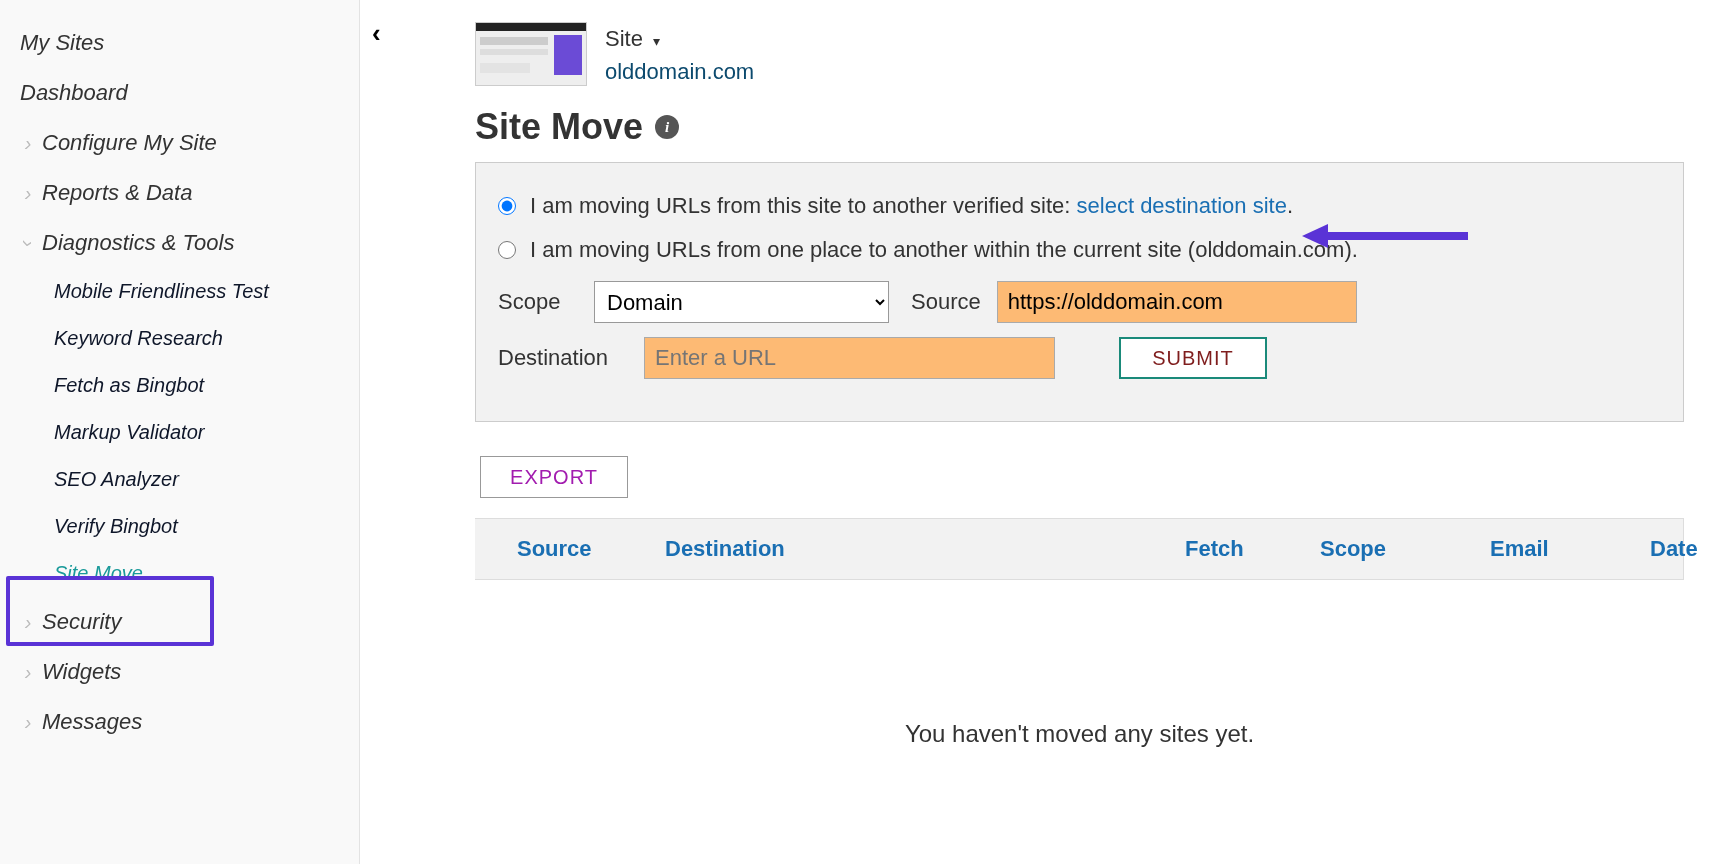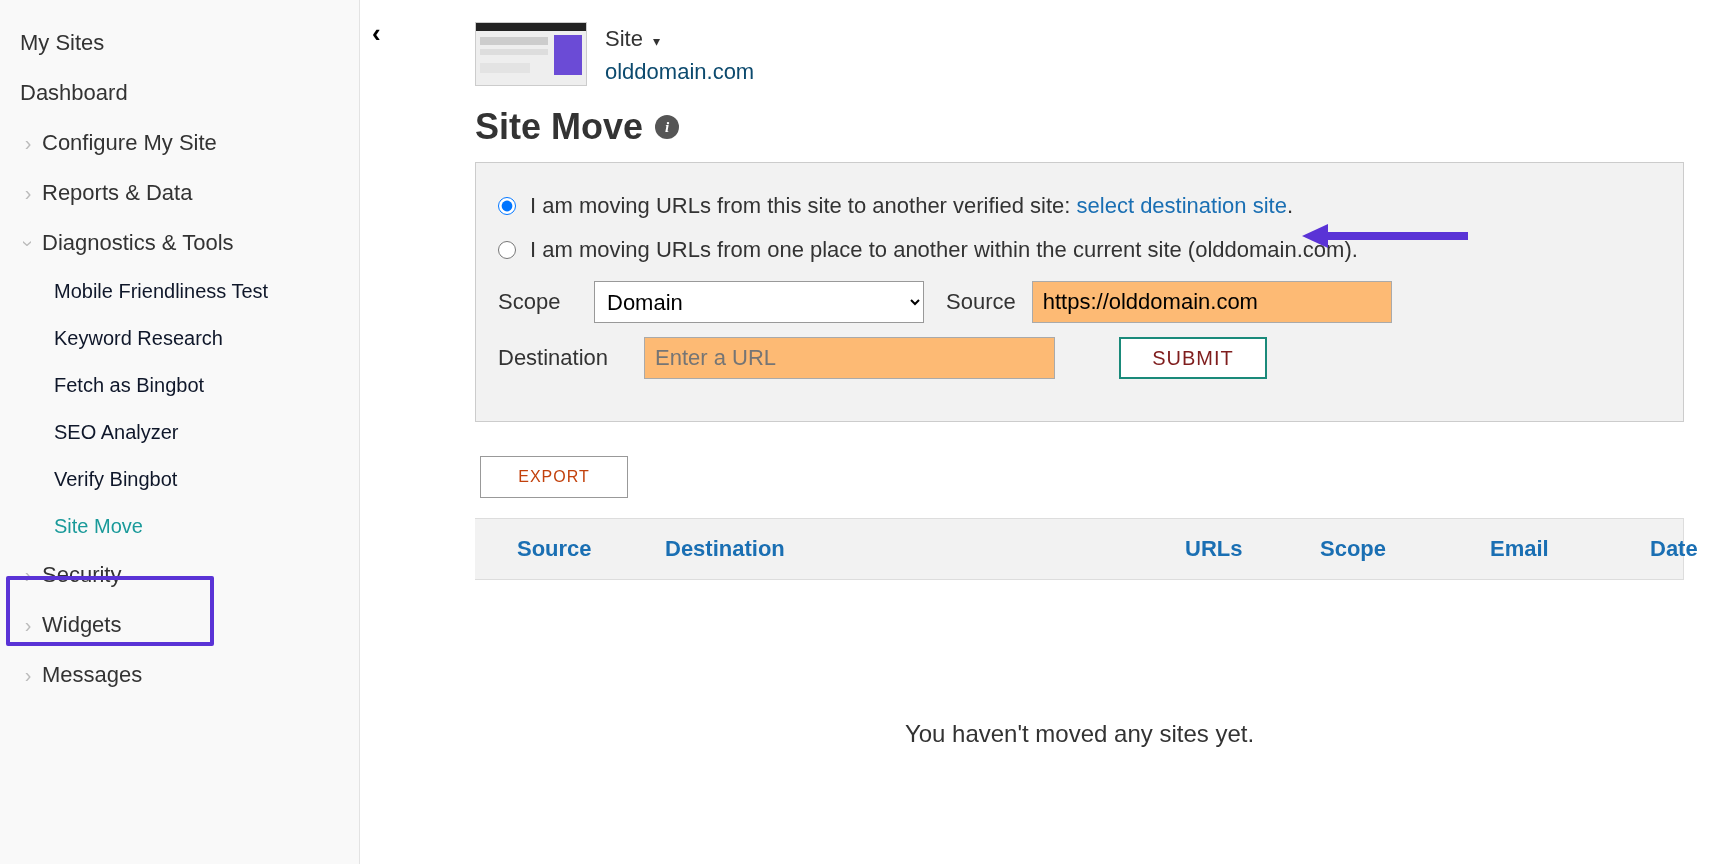--- a/index.html
+++ b/index.html
@@ -1,20 +1,20 @@
 <!DOCTYPE html>
 <html><head>
 <meta charset="utf-8">
 <style>
   * { box-sizing: border-box; }
   html, body { margin:0; padding:0; font-family: "Segoe UI", Arial, sans-serif; color:#333; background:#fff; }
   body { width:1714px; height:864px; overflow:hidden; position:relative; }
 
   
-  .sidebar { position:absolute; left:0; top:0; width:360px; height:864px; background:#f9f9f9; border-right:1px solid #e3e3e3; padding-top:18px; }
+  .sidebar { position:absolute; left:0; top:0; width:360px; height:864px; background:#f9f9f9; border-right:1px solid #e3e3e3; padding-top:18px;font-style:italic; }
   .nav-item { display:flex; align-items:center; font-size:22px; padding:12px 18px; color:#333; cursor:pointer; }
   .nav-item.top-level { padding-left:18px; }
   .nav-item .chev { width:20px; display:inline-block; text-align:center; color:#bbb; margin-right:4px; font-size:20px; }
   .nav-item.no-chev { padding-left:20px; }
   .sub-list { }
   .sub-item { font-size:20px; padding:12px 18px 12px 54px; color:#0f172a; cursor:pointer; }
   .sub-item.active { color:#1a9a9a; }
   .highlight-box { border:4px solid #5a33d6; border-radius:2px; position:absolute; }
 
   .collapse-icon { position:absolute; left:372px; top:18px; font-size:26px; font-weight:bold; color:#000; cursor:pointer; }
@@ -36,30 +36,30 @@
   .info-icon { display:inline-flex; width:24px; height:24px; border-radius:50%; background:#555; color:#fff; font-size:15px; font-weight:bold; align-items:center; justify-content:center; font-family:Georgia, serif; font-style:italic; cursor:pointer; }
 
   .form-panel { background:#f2f2f2; border:1px solid #ccc; padding:20px 22px 28px 22px; }
   .radio-row { display:flex; align-items:center; gap:14px; font-size:22px; margin:10px 0 18px 0; }
   .radio-row input[type=radio] { width:18px; height:18px; margin:0; cursor:pointer; }
   .link-action { color:#1a6fb3; cursor:pointer; }
 
   .field-row { display:flex; align-items:center; gap:16px; margin:14px 0; font-size:22px; }
   .field-label { min-width:80px; }
   .field-label.dest { min-width:130px; }
-  select.scope { font-size:22px; height:42px; width:330px; padding:4px 8px; border:1px solid #999; background:#fff; cursor:pointer; }
+  select.scope { font-size:22px; height:42px; width:295px; padding:4px 8px; border:1px solid #999; background:#fff; cursor:pointer; }
   input.txt { font-size:22px; height:42px; padding:4px 10px; border:1px solid #aaa; background:#fdba74; }
   input.src { width:360px; }
   input.dest { width:411px; }
 
   .submit-btn { height:42px; width:148px; background:#fff; border:2px solid #1a8a7a; color:#7f1d1d; font-size:20px; letter-spacing:1px; cursor:pointer; }
 
   .arrow-annot { position:absolute; }
 
-  .export-btn { font-size:16px; height:42px; width:148px; background:#fff; border:1px solid #999; color:#c2410c; cursor:pointer; margin:34px 0 20px 5px; letter-spacing:1px; }
+  .export-btn { font-size:20px; height:42px; width:148px; background:#fff; border:1px solid #999; color:#a21caf; cursor:pointer; margin:34px 0 20px 5px; letter-spacing:1px; }
 
   .table-head { display:flex; background:#f2f2f2; border:1px solid #ddd; height:62px; align-items:center; font-size:22px; color:#1a6fb3; font-weight:600; border-left:none; }
   .th { cursor:pointer; }
   .th.source { flex:0 0 190px; padding-left:42px; }
   .th.dest   { flex:0 0 320px; }
   .th.type   { flex:0 0 135px; text-align:left; }
   .th.scope  { flex:0 0 170px; }
   .th.email  { flex:0 0 160px; }
   .th.date   { flex:1 1 auto; text-align:left; }
 
@@ -86,20 +86,21 @@
     <span>Reports &amp; Data</span>
   </div>
   <div class="nav-item top-level">
     <span class="chev" style="transform:rotate(90deg);">›</span>
     <span>Diagnostics &amp; Tools</span>
   </div>
   <div class="sub-list">
     <div class="sub-item">Mobile Friendliness Test</div>
     <div class="sub-item">Keyword Research</div>
     <div class="sub-item">Fetch as Bingbot</div>
+    <div class="sub-item">Markup Validator</div>
     <div class="sub-item">SEO Analyzer</div>
     <div class="sub-item">Verify Bingbot</div>
     <div class="sub-item active">Site Move</div>
   </div>
   <div class="nav-item top-level">
     <span class="chev">›</span>
     <span>Security</span>
   </div>
   <div class="nav-item top-level">
     <span class="chev">›</span>
@@ -167,21 +168,21 @@
       <button class="submit-btn">SUBMIT</button>
     </div>
   </div>
 
   <button class="export-btn">EXPORT</button>
 
   <div class="table-head">
     <div class="th source">Source</div>
     <div class="th dest">Destination</div>
     <div class="th-gap-before-type"></div>
-    <div class="th type">URLs</div>
+    <div class="th type">Fetch</div>
     <div class="th scope">Scope</div>
     <div class="th email">Email</div>
     <div class="th date">Date</div>
   </div>
 
   <div class="empty-msg">You haven't moved any sites yet.</div>
 
 </main>
 
 <svg class="arrow-annot" style="left:1300px; top:218px;" width="170" height="36">

